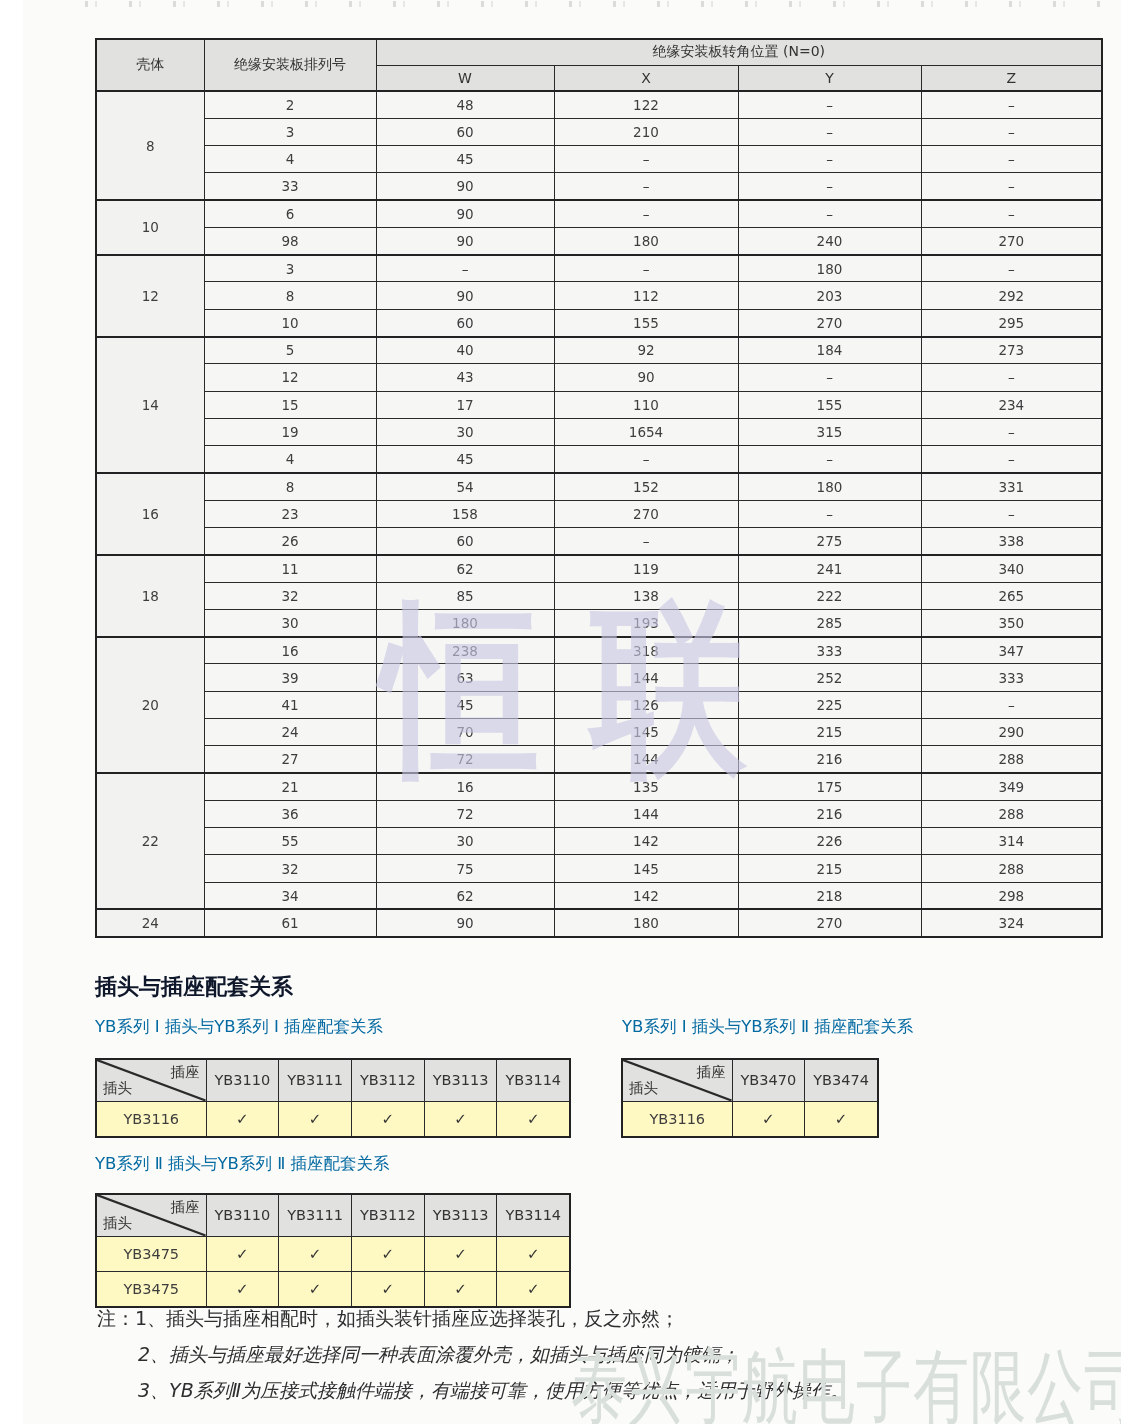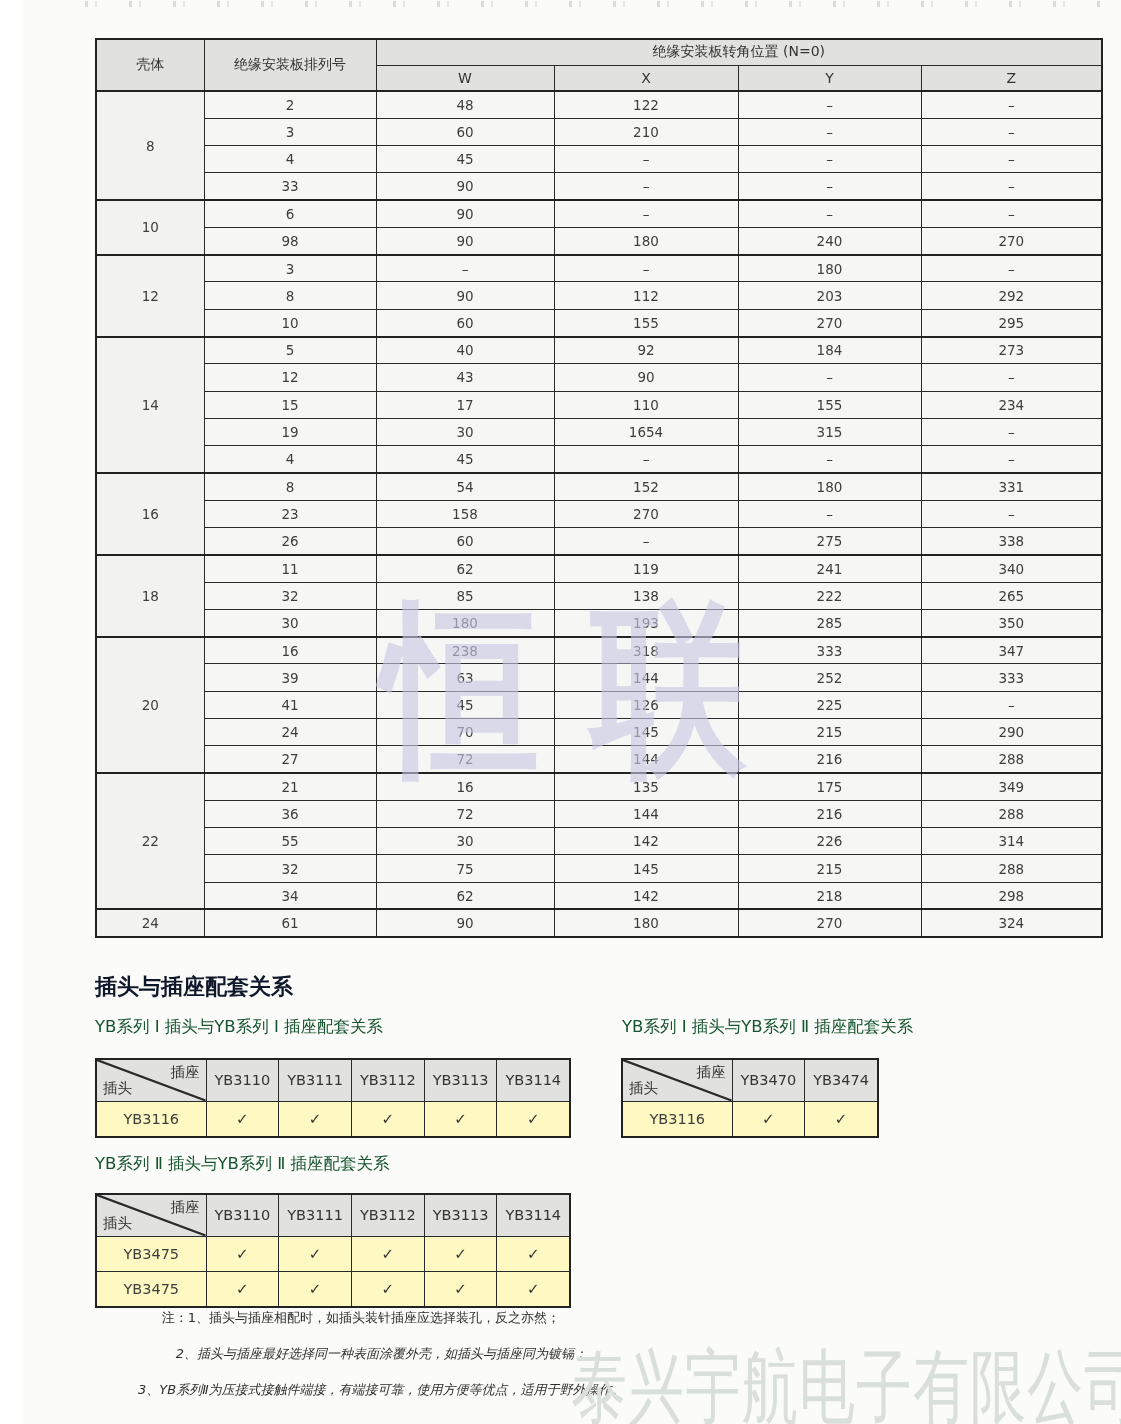--- a/index.html
+++ b/index.html
@@ -16,42 +16,42 @@
   #main-table td { border:1px solid #2a2a2a; text-align:center; vertical-align:middle;
     font-size:13.5px; color:#3d3d3d; background:#f6f6f4; padding:0; }
   #main-table thead td { background:#e1e1df; height:26px; font-size:14px; color:#333; }
   #main-table thead tr:last-child td { border-bottom:2px solid #222; }
   #main-table tbody td { height:27px; }
   #main-table tbody tr.gs td { border-top:2px solid #222; }
   #main-table td.shell { background:#f2f2f0; }
 
   
   .h-main { position:absolute; left:72px; top:972px; font-size:22px; font-weight:bold; color:#0f172a; }
-  .h-sub  { position:absolute; font-size:16.5px; color:#14532d; }
+  .h-sub  { position:absolute; font-size:16.5px; color:#0369a1; }
   #sub1 { left:72px;  top:1016px; }
   #sub2 { left:599px; top:1016px; }
   #sub3 { left:72px;  top:1153px; }
 
   
   table.match { position:absolute; border-collapse:collapse; table-layout:fixed;
     border:2px solid #222; }
   #match1 { left:72px;  top:1058px; }
   #match2 { left:598px; top:1058px; }
   #match3 { left:72px;  top:1193px; }
   table.match th, table.match td { border:1px solid #2a2a2a; text-align:center; vertical-align:middle; padding:8px; }
   table.match th { background:#e1e1df; height:42px; font-size:14.5px; font-weight:normal; color:#333; width:68px; }
   table.match th.diag { width:110px; position:relative; padding:0; }
   table.match td { background:#fef9c3; height:26px; font-size:14.5px; color:#3d3d3d; }
   table.match td.chk { font-size:15px; color:#333; }
   .diag svg { position:absolute; left:0; top:0; width:100%; height:100%; }
   .dtop { position:absolute; right:6px; top:3px;  font-size:14.5px; }
   .dbot { position:absolute; left:6px;  bottom:3px; font-size:14.5px; }
 
   
-  #notes { position:absolute; left:74px; top:1300px; font-size:13px; color:#2e2e2e; line-height:36px;text-align:center; }
+  #notes { position:absolute; left:74px; top:1300px; font-size:19px; color:#2e2e2e; line-height:36px; }
   #notes .ind { margin-left:41px;font-style:italic; }
 
   
   .wm { position:absolute; pointer-events:none; white-space:nowrap; z-index:9; }
   #wm-center { left:360px; top:566px; font-size:156px; font-weight:bold; letter-spacing:52px;
     color:#c8c8e5; opacity:.62; transform:scaleY(1.2); transform-origin:top left; }
   #wm-bottom { left:548px; top:1334px; font-size:56px; color:#d9e0dc; letter-spacing:1px;
     font-family:"DejaVu Serif","Liberation Serif",serif; transform:scaleY(1.45); transform-origin:top left; }
 </style>
 </head>

